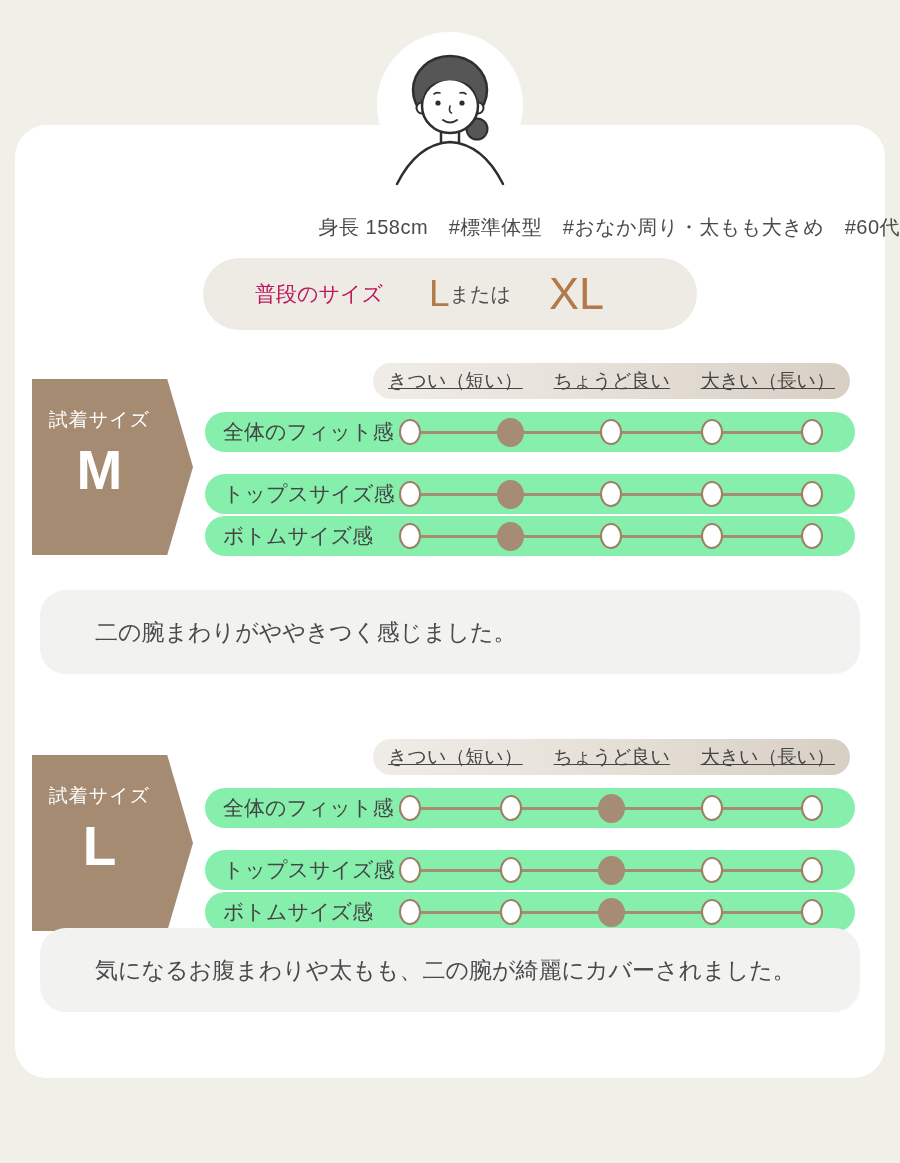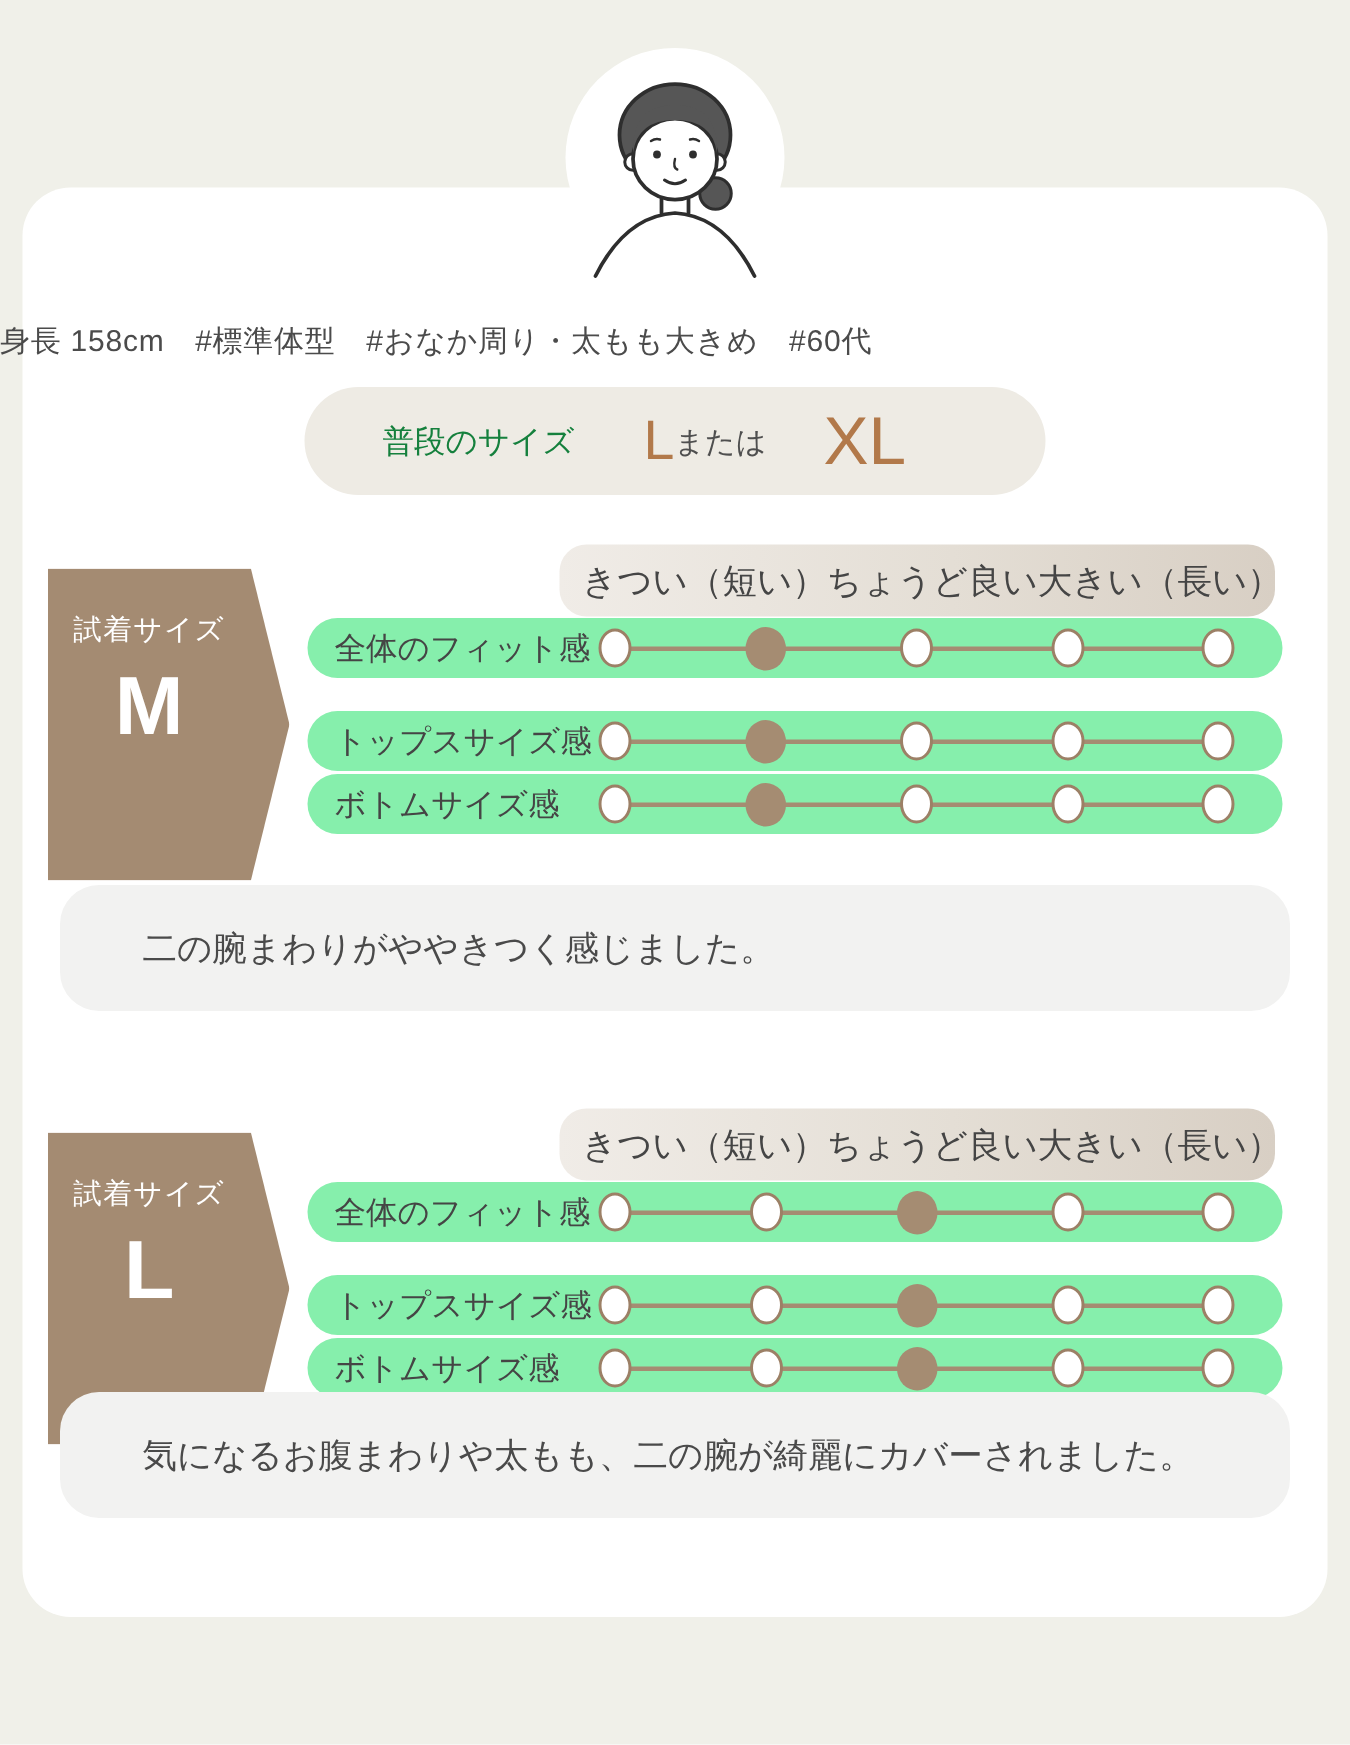--- a/index.html
+++ b/index.html
@@ -3,38 +3,38 @@
 <meta charset="utf-8">
 <style>
   html,body{margin:0;padding:0}
   body{
     position:relative;width:900px;height:1163px;overflow:hidden;
     background:#f0f0e9;color:#4a4a4a;
     font-family:"Liberation Sans","DejaVu Sans",sans-serif;
   }
   .card{position:absolute;left:15px;top:125px;width:870px;height:953px;background:#ffffff;border-radius:32px}
   .avatar{position:absolute;left:377px;top:32px;width:146px;height:146px}
-  .profile{position:absolute;left:0;top:214px;width:900px;text-align:left;font-size:20px;letter-spacing:.5px;color:#4b4b4b}
+  .profile{position:absolute;left:0;top:214px;width:900px;text-align:right;font-size:20px;letter-spacing:.5px;color:#4b4b4b}
   .usual{position:absolute;left:203px;top:258px;width:494px;height:72px;background:#eeebe4;border-radius:36px;display:flex;align-items:center}
-  .usual .lbl{margin-left:52px;font-size:21px;color:#15803d}
+  .usual .lbl{margin-left:52px;font-size:21px;color:#be185d}
   .usual .sz1{margin-left:46px;font-size:37px;color:#b2794a}
   .usual .conn{font-size:20px;color:#4f4f4f}
   .usual .sz2{margin-left:38px;font-size:45px;color:#b2794a}
 
   .section{position:absolute;left:0;width:900px;height:200px}
   .sec-m{top:363px}
   .sec-l{top:739px}
   .scale-head{
-    position:absolute;left:373px;top:0;width:477px;height:48px;border-radius:18px;
+    position:absolute;left:373px;top:0;width:477px;height:36px;border-radius:18px;
     background:linear-gradient(90deg,#f0ece7 0%,#e4ded5 55%,#d8cfc4 100%);
     display:flex;align-items:center;justify-content:space-between;
-    padding:0 15px;box-sizing:border-box;font-size:23px;color:#454545;white-space:nowrap;
+    padding:0 15px;box-sizing:border-box;font-size:19px;color:#454545;white-space:nowrap;text-decoration:underline;
   }
   .arrow{
-    position:absolute;left:32px;top:16px;width:161px;height:208px;background:#a48b72;
+    position:absolute;left:32px;top:16px;width:161px;height:176px;background:#a48b72;
     clip-path:polygon(0 0,84% 0,100% 50%,84% 100%,0 100%);
     display:flex;flex-direction:column;align-items:center;color:#ffffff;
     box-sizing:border-box;padding-right:26px;
   }
   .arrow .tag{margin-top:28px;font-size:19px;letter-spacing:1px}
   .arrow .size{margin-top:10px;font-size:55px;font-weight:bold;line-height:1}
   .row{position:absolute;left:205px;width:650px;height:40px;background:#86efac;border-radius:20px}
   .r1{top:49px}.r2{top:111px}.r3{top:153px}
   .row .row-label{position:absolute;left:18px;top:50%;transform:translateY(-50%);font-size:21px;color:#454545;white-space:nowrap}
   .dots{position:absolute;left:205px;top:0;width:402px;height:40px}

